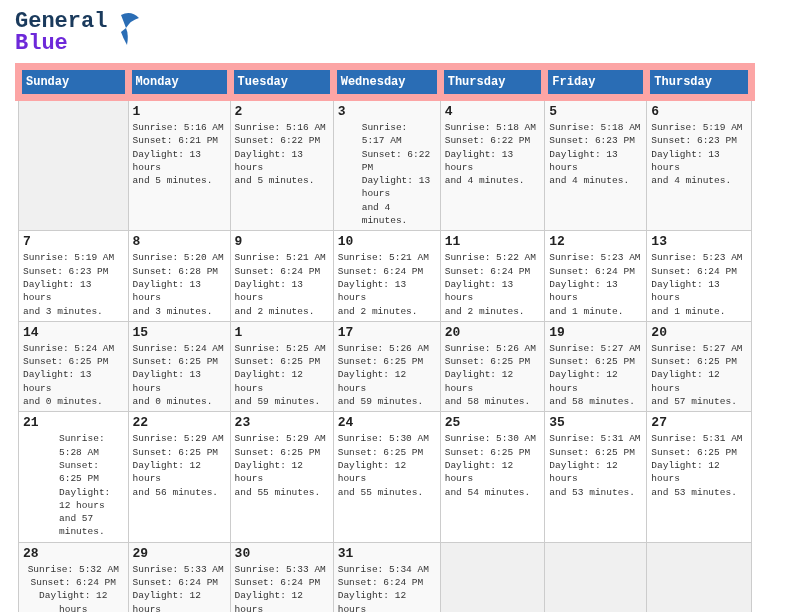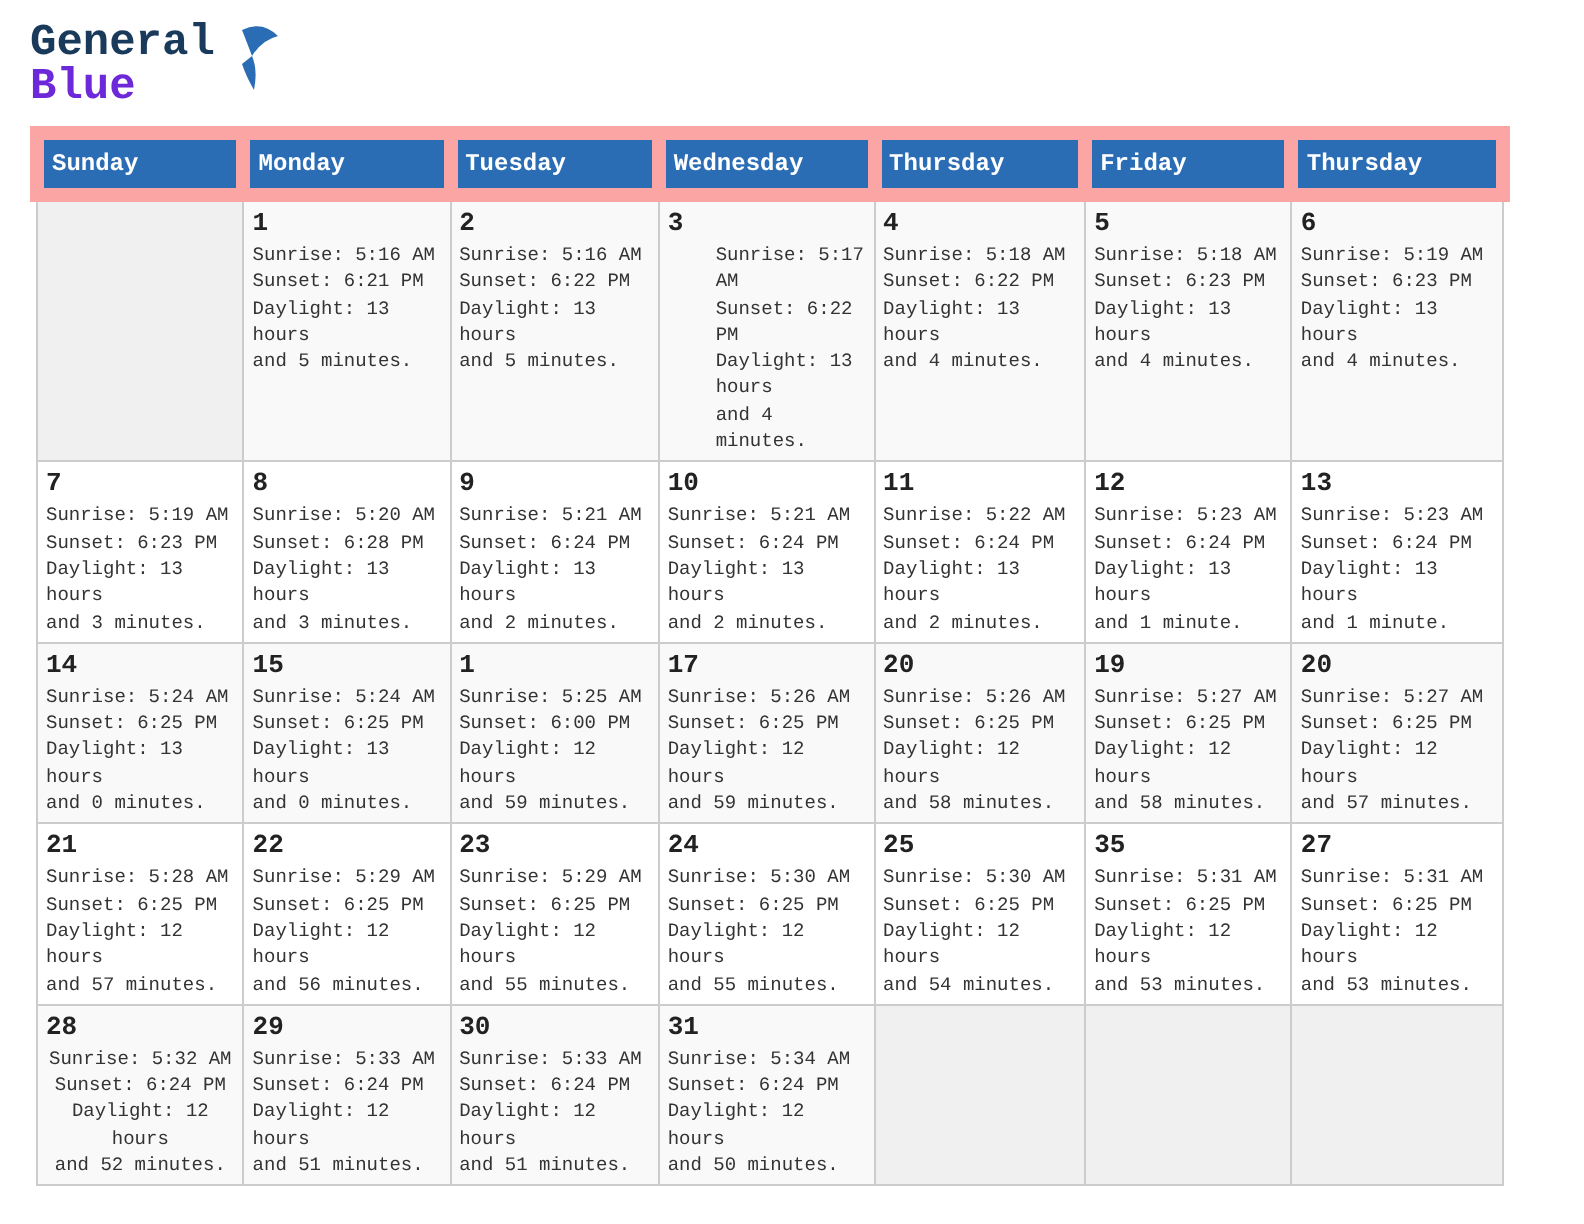--- a/index.html
+++ b/index.html
@@ -230,21 +230,21 @@
           <td>
             <span class="day-num">15</span>
             <div class="day-info" style="white-space: pre-line;">Sunrise: 5:24 AM
 Sunset: 6:25 PM
 Daylight: 13 hours
 and 0 minutes.</div>
           </td>
           <td>
             <span class="day-num">1</span>
             <div class="day-info" style="white-space: pre-line;">Sunrise: 5:25 AM
-Sunset: 6:00 PM
+Sunset: 6:25 PM
 Daylight: 12 hours
 and 59 minutes.</div>
           </td>
           <td>
             <span class="day-num">17</span>
             <div class="day-info" style="white-space: pre-line;">Sunrise: 5:26 AM
 Sunset: 6:25 PM
 Daylight: 12 hours
 and 59 minutes.</div>
           </td>
@@ -266,21 +266,21 @@
             <span class="day-num">20</span>
             <div class="day-info" style="white-space: pre-line;">Sunrise: 5:27 AM
 Sunset: 6:25 PM
 Daylight: 12 hours
 and 57 minutes.</div>
           </td>
         </tr>
         <tr>
           <td>
             <span class="day-num">21</span>
-            <div class="day-info" style="white-space: pre-line;">Sunrise: 5:28 AM
+            <div class="day-info" style="white-space: pre-line; margin-left: 36px;">Sunrise: 5:28 AM
 Sunset: 6:25 PM
 Daylight: 12 hours
 and 57 minutes.</div>
           </td>
           <td>
             <span class="day-num">22</span>
             <div class="day-info" style="white-space: pre-line;">Sunrise: 5:29 AM
 Sunset: 6:25 PM
 Daylight: 12 hours
 and 56 minutes.</div>

